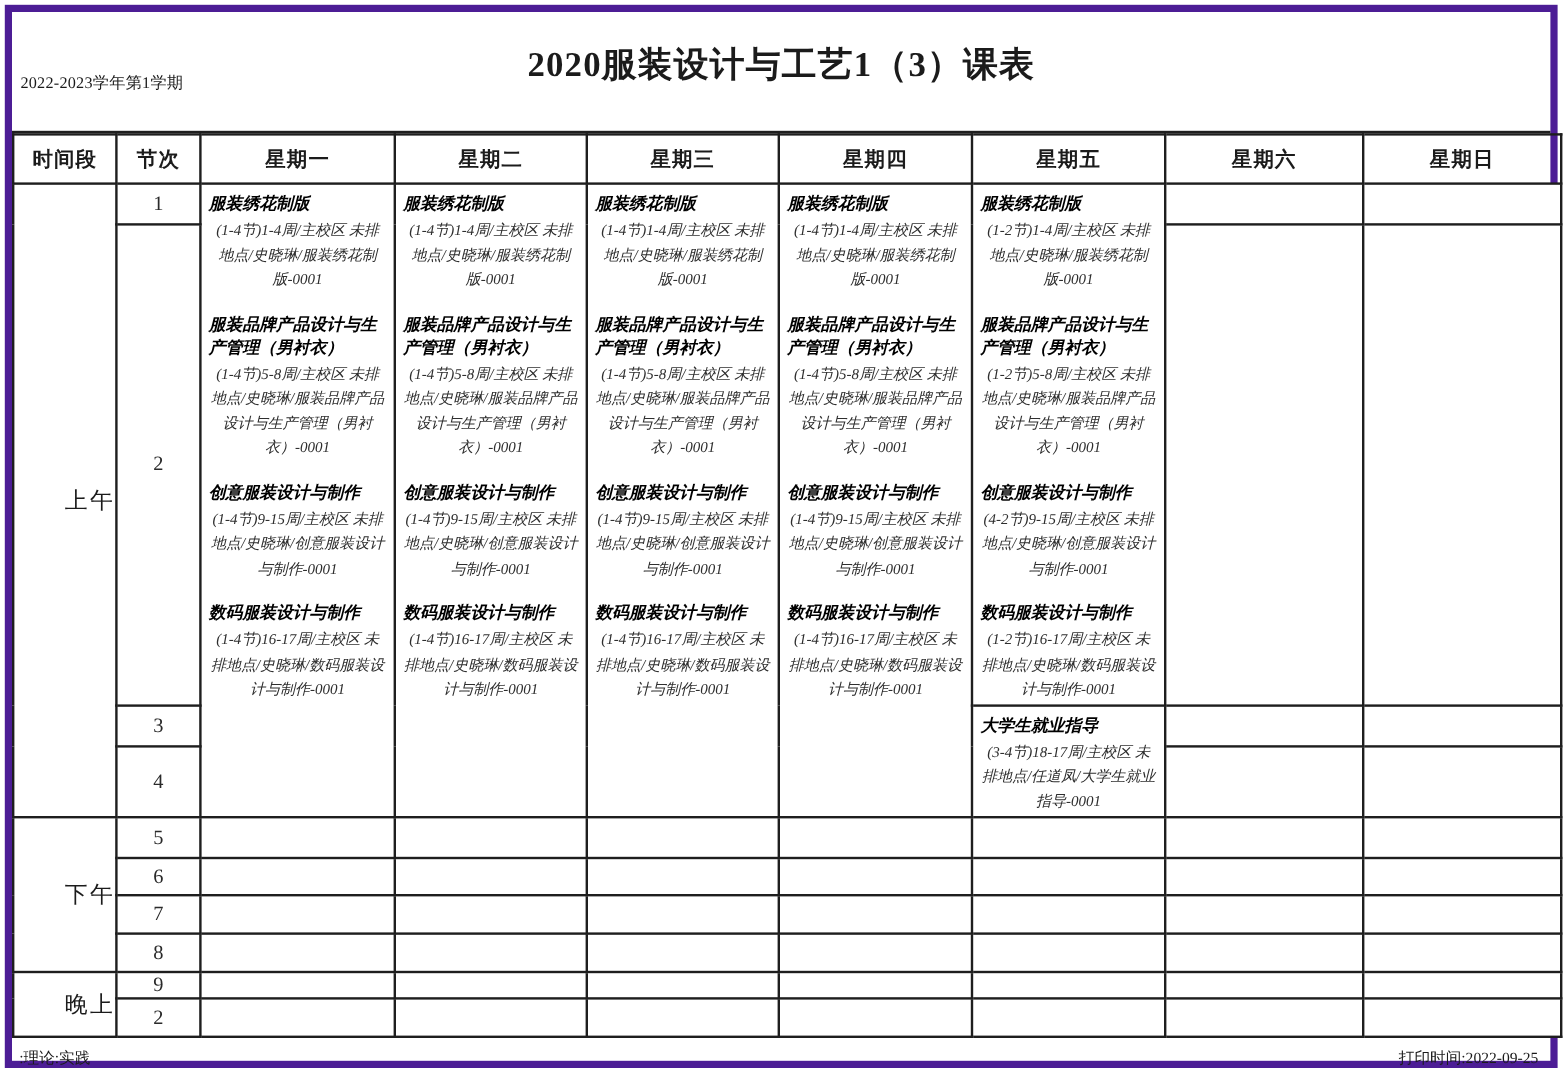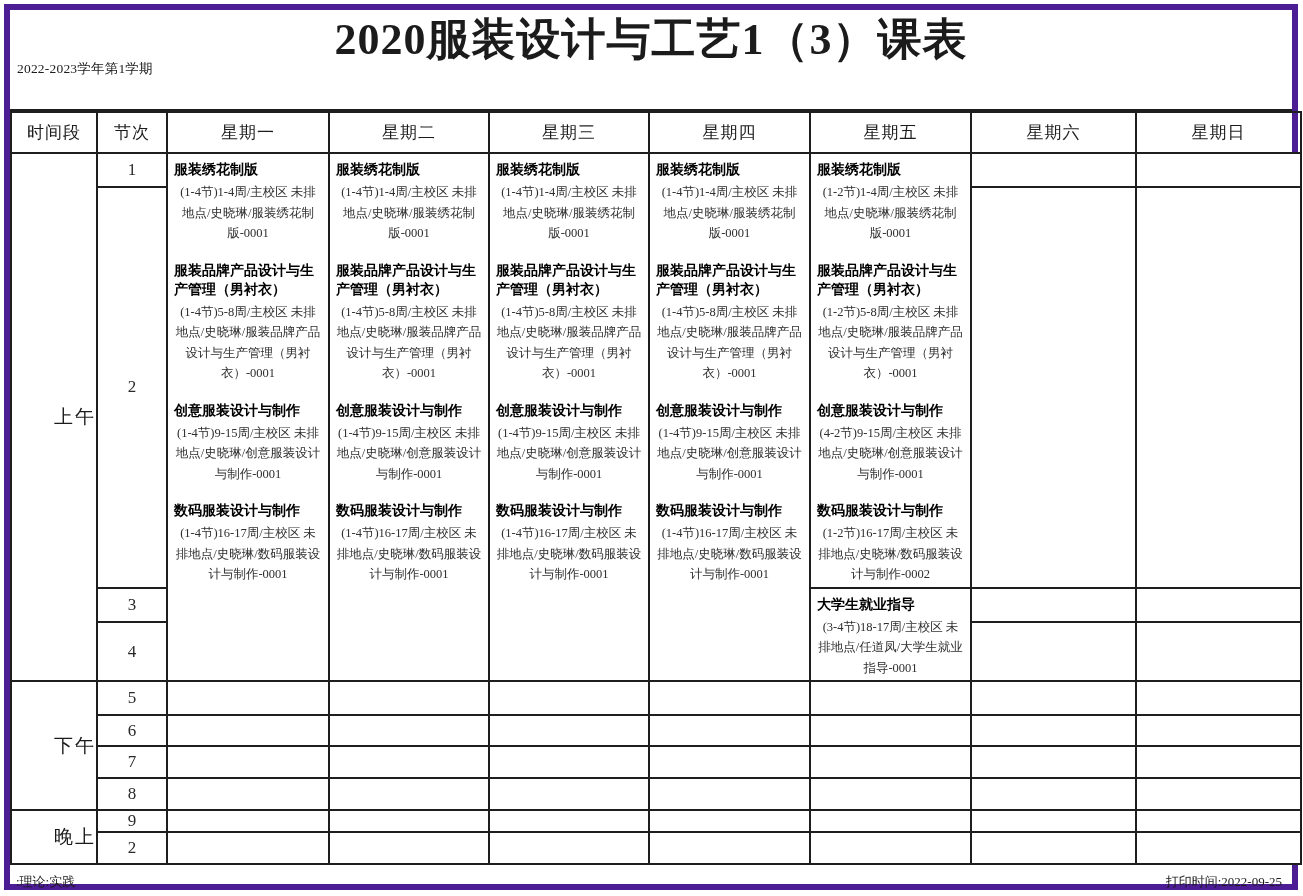--- a/index.html
+++ b/index.html
@@ -2,29 +2,29 @@
 <html><head>
 <meta charset="utf-8">
 <style>
   * { margin:0; padding:0; box-sizing:border-box; }
   html,body { width:1303px; height:896px; background:#fff; color:#1b1b1b;
               font-family:"Liberation Serif", serif; }
   .sheet { position:absolute; left:4px; top:4px; width:1294px; height:886px;
            border:6px solid #4c1d95; background:#fff; }
   .top-bar { position:relative; height:101px; border-bottom:2px solid #1e1e1e; }
   .semester { position:absolute; left:7px; top:50px; font-size:13.5px; letter-spacing:0.2px; }
-  .title { text-align:center; font-size:44px; font-weight:bold;
+  .title { text-align:center; padding-top:24px; font-size:29px; font-weight:bold;
            letter-spacing:1px; font-family:"Liberation Serif", serif; }
   table { border-collapse:collapse; table-layout:fixed; width:100%; }
   td,th { border:2px solid #1e1e1e; font-weight:normal; }
   th.section { font-size:19px; text-align:right; letter-spacing:2px; }
-  .head-cell { font-size:17px; text-align:center; letter-spacing:1px; }
+  .head-cell { font-size:17px; text-align:center; letter-spacing:1px;font-weight:bold; }
   .period { font-size:17px; text-align:center; color:#2a2a2a; }
   .course-cell { vertical-align:top; padding:6px 6px 2px 6px; overflow:hidden; }
-  .course { margin-bottom:17px; }
+  .course { margin-bottom:17px;font-style:italic; }
   .course:last-child { margin-bottom:0; }
   .c-title { font-family:"Liberation Sans", sans-serif; font-size:14px; font-weight:bold;
              line-height:19px; margin-bottom:3px; color:#000; word-break:break-all; }
   .c-detail { font-size:12.5px; line-height:20.5px; color:#2e2e2e; word-break:break-all;text-align:center; }
   .ec { background:#fff; }
   .footer { height:34px; display:flex; justify-content:space-between; align-items:center;
             font-size:13px; padding:0 10px 0 6px; }
 </style>
 </head>
 <body>
@@ -145,21 +145,21 @@
         <div class="course">
           <div class="c-title">服装品牌产品设计与生产管理（男衬衣）</div>
           <div class="c-detail">(1-2节)5-8周/主校区 未排地点/史晓琳/服装品牌产品设计与生产管理（男衬衣）-0001</div>
         </div>
         <div class="course">
           <div class="c-title">创意服装设计与制作</div>
           <div class="c-detail">(4-2节)9-15周/主校区 未排地点/史晓琳/创意服装设计与制作-0001</div>
         </div>
         <div class="course">
           <div class="c-title">数码服装设计与制作</div>
-          <div class="c-detail">(1-2节)16-17周/主校区 未排地点/史晓琳/数码服装设计与制作-0002</div>
+          <div class="c-detail">(1-2节)16-17周/主校区 未排地点/史晓琳/数码服装设计与制作-0001</div>
         </div>
       </td>
       <td class="ec"></td>
       <td class="ec"></td>
     </tr>
 
     <tr style="height:392px">
       <td class="period">2</td>
       <td class="ec"></td>
       <td class="ec"></td>

